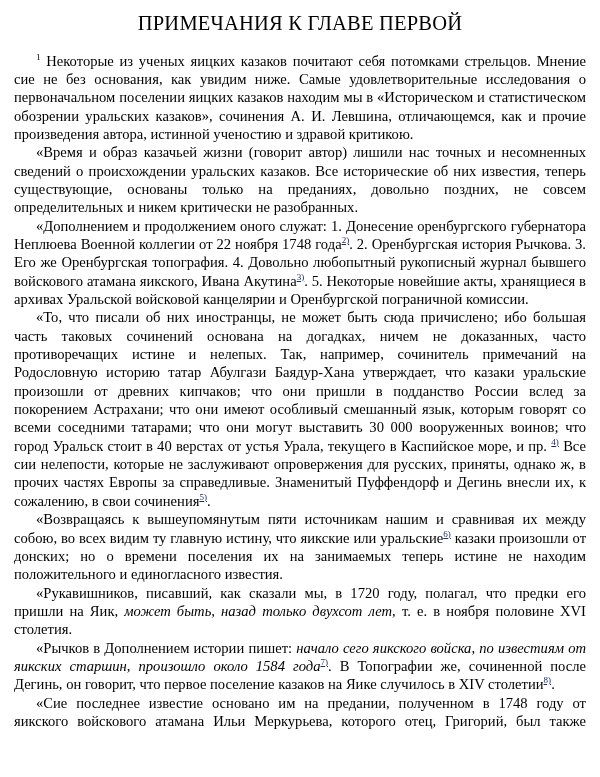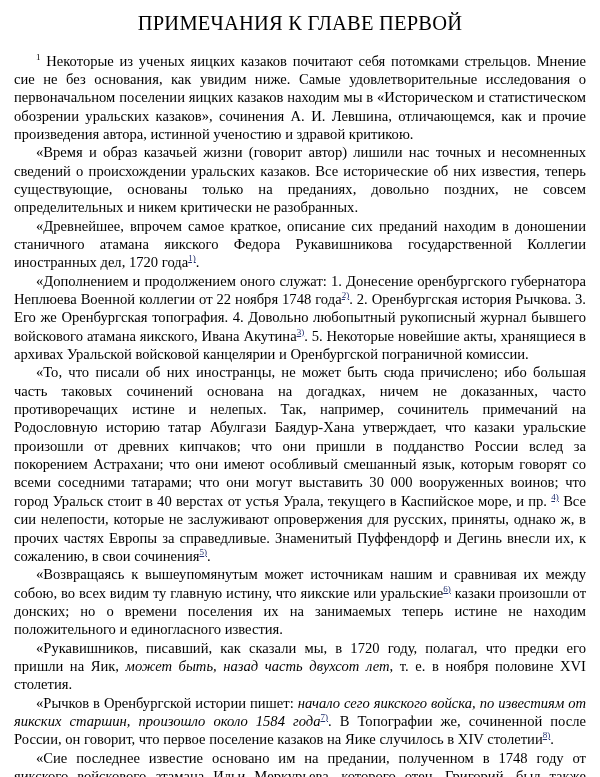--- a/index.html
+++ b/index.html
@@ -72,23 +72,22 @@
 <body>
 
 <div class="page">
 
   <h1 class="page-title">ПРИМЕЧАНИЯ К ГЛАВЕ ПЕРВОЙ</h1>
 
   <div class="body-block">
     <div id="paras">
         <p class="para"><sup class="fn-plain">1</sup><span> Некоторые из ученых яицких казаков почитают себя потомками стрельцов. Мнение сие не без основания, как увидим ниже. Самые удовлетворительные исследования о первоначальном поселении яицких казаков находим мы в «Историческом и статистическом обозрении уральских казаков», сочинения А. И. Левшина, отличающемся, как и прочие произведения автора, истинной ученостию и здравой критикою.</span></p>
         <p class="para"><span>«Время и образ казачьей жизни (говорит автор) лишили нас точных и несомненных сведений о происхождении уральских казаков. Все исторические об них известия, теперь существующие, основаны только на преданиях, довольно поздних, не совсем определительных и никем критически не разобранных.</span></p>
-        <p class="para"><span>«Древнейшее, впрочем самое краткое, описание сих преданий находим в доношении станичного атамана яикского Федора Рукавишникова государственной Коллегии иностранных дел, 1720 года</span><sup class="fn">1)</sup><span>.</span></p>
         <p class="para"><span>«Дополнением и продолжением оного служат: 1. Донесение оренбургского губернатора Неплюева Военной коллегии от 22 ноября 1748 года</span><sup class="fn">2)</sup><span>. 2. Оренбургская история Рычкова. 3. Его же Оренбургская топография. 4. Довольно любопытный рукописный журнал бывшего войскового атамана яикского, Ивана Акутина</span><sup class="fn">3)</sup><span>. 5. Некоторые новейшие акты, хранящиеся в архивах Уральской войсковой канцелярии и Оренбургской пограничной комиссии.</span></p>
         <p class="para"><span>«То, что писали об них иностранцы, не может быть сюда причислено; ибо большая часть таковых сочинений основана на догадках, ничем не доказанных, часто противоречащих истине и нелепых. Так, например, сочинитель примечаний на Родословную историю татар Абулгази Баядур-Хана утверждает, что казаки уральские произошли от древних кипчаков; что они пришли в подданство России вслед за покорением Астрахани; что они имеют особливый смешанный язык, которым говорят со всеми соседними татарами; что они могут выставить 30 000 вооруженных воинов; что город Уральск стоит в 40 верстах от устья Урала, текущего в Каспийское море, и пр. </span><sup class="fn">4)</sup><span> Все сии нелепости, которые не заслуживают опровержения для русских, приняты, однако ж, в прочих частях Европы за справедливые. Знаменитый Пуффендорф и Дегинь внесли их, к сожалению, в свои сочинения</span><sup class="fn">5)</sup><span>.</span></p>
-        <p class="para"><span>«Возвращаясь к вышеупомянутым может источникам нашим и сравнивая их между собою, во всех видим ту главную истину, что яикские или уральские</span><sup class="fn">6)</sup><span> казаки произошли от донских; но о времени поселения их на занимаемых теперь истине не находим положительного и единогласного известия.</span></p>
-        <p class="para"><span>«Рукавишников, писавший, как сказали мы, в 1720 году, полагал, что предки его пришли на Яик, </span><em class="it">может быть, назад часть двухсот лет</em><span>, т. е. в ноября половине XVI столетия.</span></p>
-        <p class="para"><span>«Рычков в Оренбургской истории пишет: </span><em class="it">начало сего яикского войска, по известиям от яикских старшин, произошло около 1584 года</em><sup class="fn">7)</sup><span>. В Топографии же, сочиненной после России, он говорит, что первое поселение казаков на Яике случилось в XIV столетии</span><sup class="fn">8)</sup><span>.</span></p>
+        <p class="para"><span>«Возвращаясь к вышеупомянутым пяти источникам нашим и сравнивая их между собою, во всех видим ту главную истину, что яикские или уральские</span><sup class="fn">6)</sup><span> казаки произошли от донских; но о времени поселения их на занимаемых теперь истине не находим положительного и единогласного известия.</span></p>
+        <p class="para"><span>«Рукавишников, писавший, как сказали мы, в 1720 году, полагал, что предки его пришли на Яик, </span><em class="it">может быть, назад только двухсот лет</em><span>, т. е. в ноября половине XVI столетия.</span></p>
+        <p class="para"><span>«Рычков в Дополнением истории пишет: </span><em class="it">начало сего яикского войска, по известиям от яикских старшин, произошло около 1584 года</em><sup class="fn">7)</sup><span>. В Топографии же, сочиненной после Дегинь, он говорит, что первое поселение казаков на Яике случилось в XIV столетии</span><sup class="fn">8)</sup><span>.</span></p>
         <p class="para" style="text-align-last: justify;"><span>«Сие последнее известие основано им на предании, полученном в 1748 году от яикского войскового атамана Ильи Меркурьева, которого отец, Григорий, был также</span></p>
       </div>
   </div>
 
 </div>
 
 </body></html>

